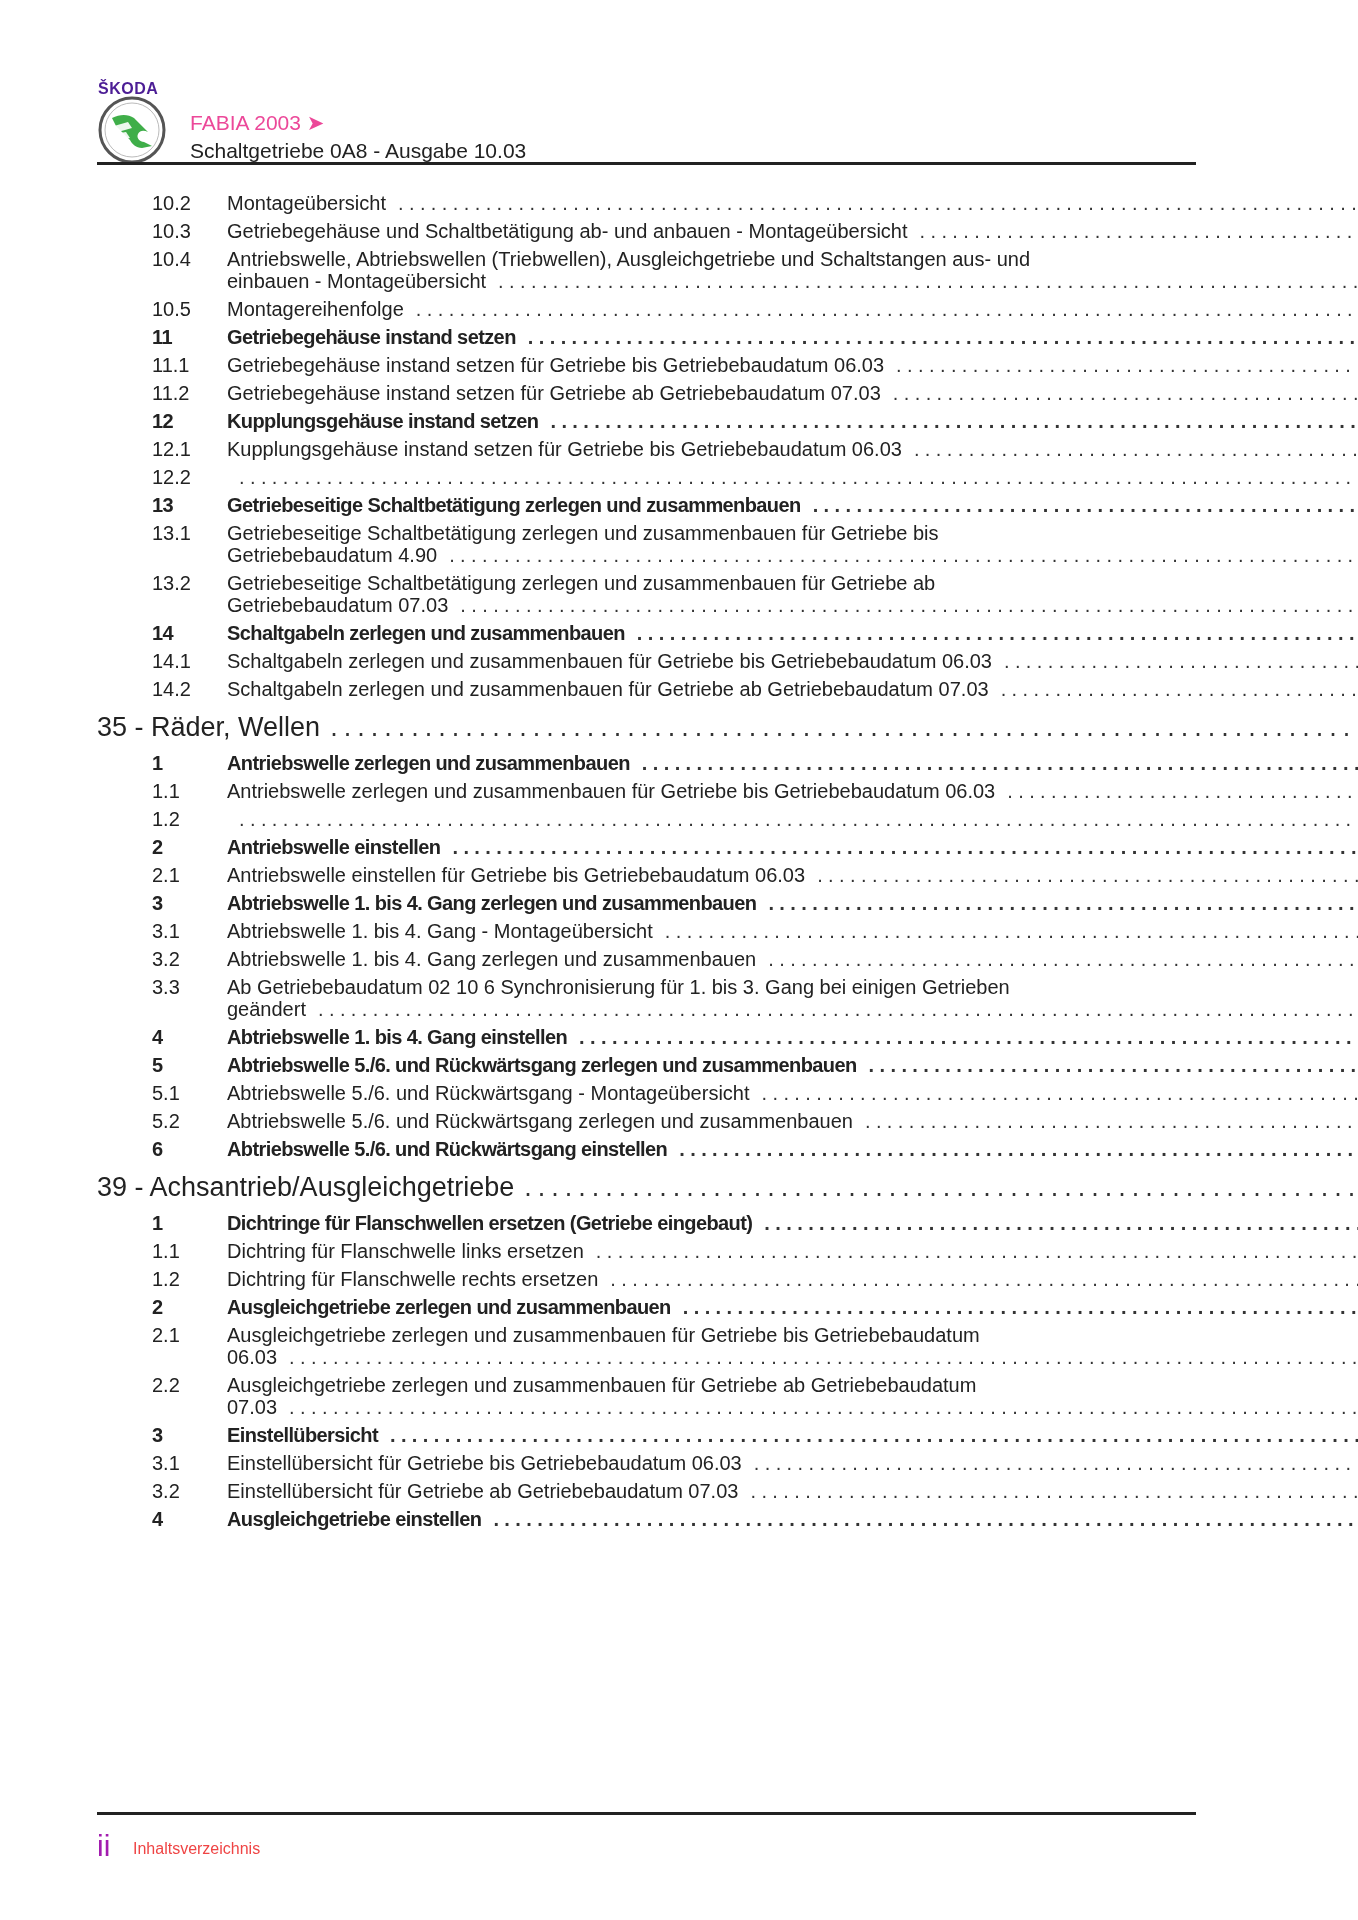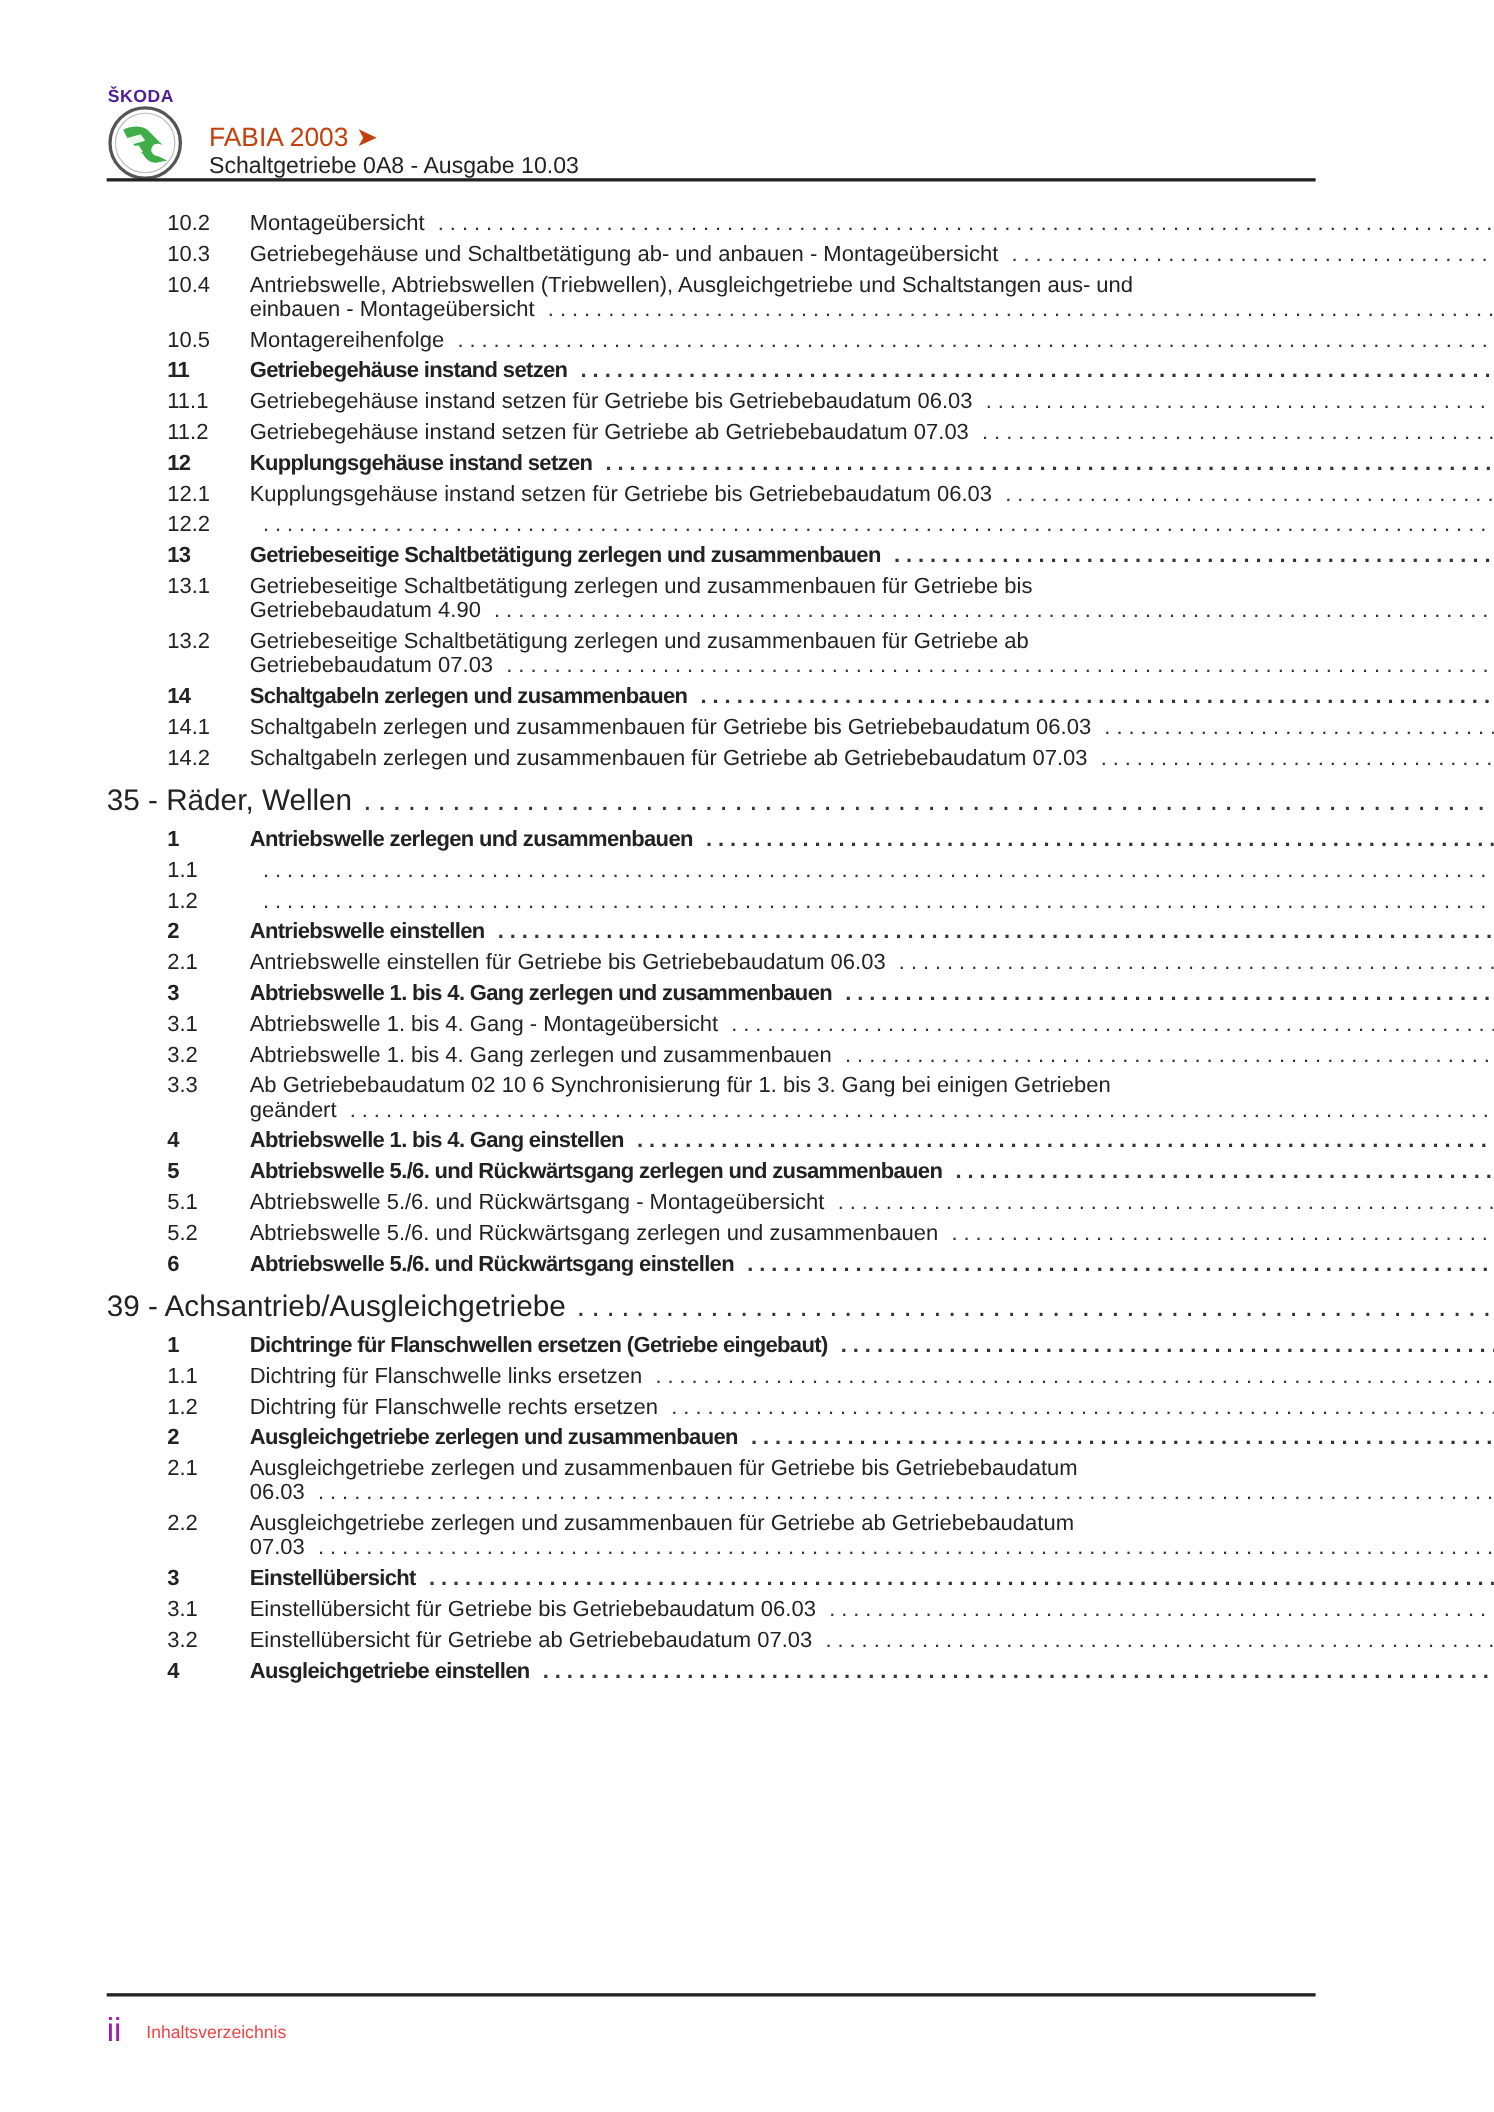--- a/index.html
+++ b/index.html
@@ -1,20 +1,20 @@
 <!DOCTYPE html>
 <html><head>
 <meta charset="utf-8">
 <style>
   html, body { margin: 0; padding: 0; background: #ffffff; }
   body { width: 1358px; height: 1920px; position: relative; overflow: hidden;
          font-family: "Liberation Sans", sans-serif; color: #222; }
   .brand { position: absolute; left: 98px; top: 80px; font-size: 16px; font-weight: bold; letter-spacing: 0.5px; color: #4c1d95; }
   .logo { position: absolute; left: 98px; top: 96px; width: 68px; height: 68px; }
-  .hdr-title { position: absolute; left: 190px; top: 111px; font-size: 24px; color: #c2410c; }
+  .hdr-title { position: absolute; left: 190px; top: 111px; font-size: 21px; color: #ec4899; }
   .hdr-sub { position: absolute; left: 190px; top: 139px; font-size: 21px; color: #222; }
   .hdr-rule { position: absolute; left: 97px; top: 162px; width: 1099px; height: 3px; background: #222; }
 
   .toc { position: absolute; left: 97px; top: 192px; width: 1099px; }
   .row { position: relative; display: flex; align-items: flex-end; font-size: 20px; line-height: 22px; color: #222; }
   .row .num { position: absolute; left: 55px; top: 0; }
   .row .body { margin-left: 130px; flex: 1; display: flex; align-items: flex-end; min-width: 0; }
   .row .txt { white-space: normal; }
   .row .lines { flex: 1; display: flex; flex-direction: column; }
   .row .lastline { display: flex; align-items: flex-end; }
@@ -246,20 +246,21 @@
             <span class="dots">........................................................................................................................................................................................................</span>
           </div>
         </div>
       </div>
     </div>
     <div class="row sub">
       <span class="num">1.1</span>
       <div class="body">
         <div class="lines">
           <div class="lastline">
+            <span class="txt">Antriebswelle zerlegen und zusammenbauen für Getriebe bis Getriebebaudatum 06.03</span>
             <span class="dots">........................................................................................................................................................................................................</span>
           </div>
         </div>
       </div>
     </div>
     <div class="row sub">
       <span class="num">1.2</span>
       <div class="body">
         <div class="lines">
           <div class="lastline">

